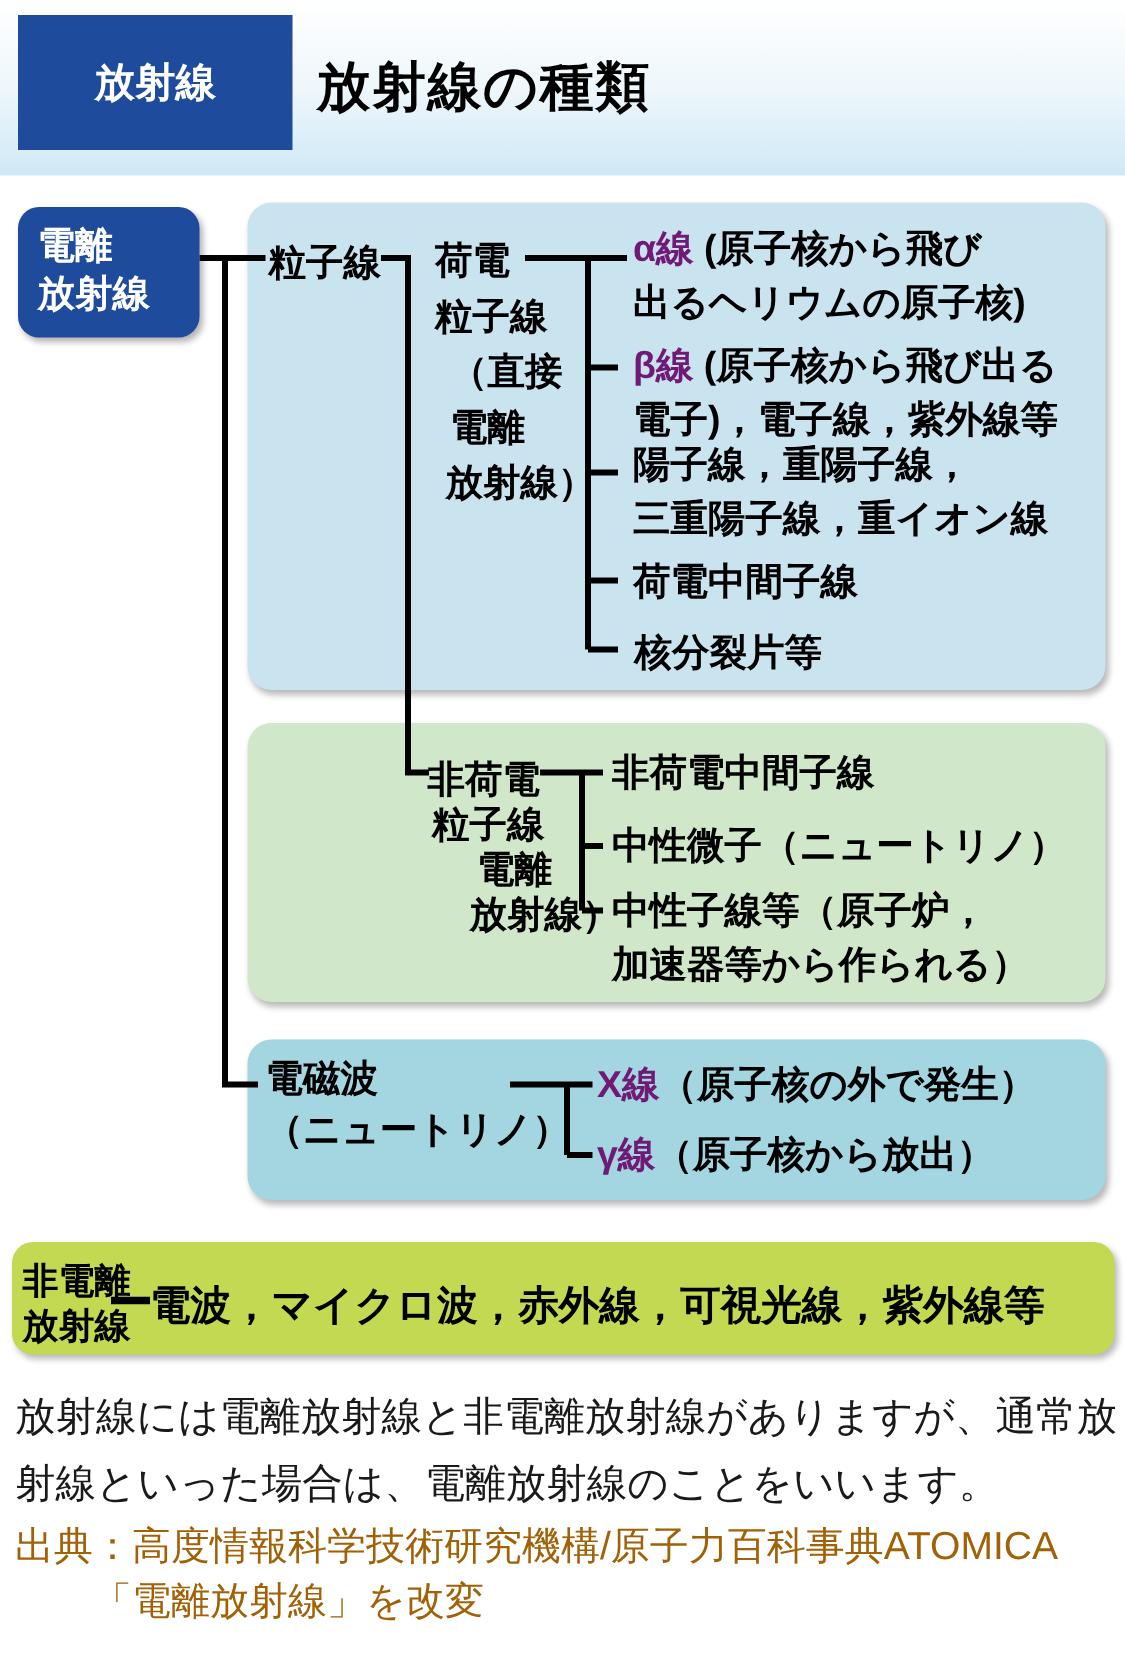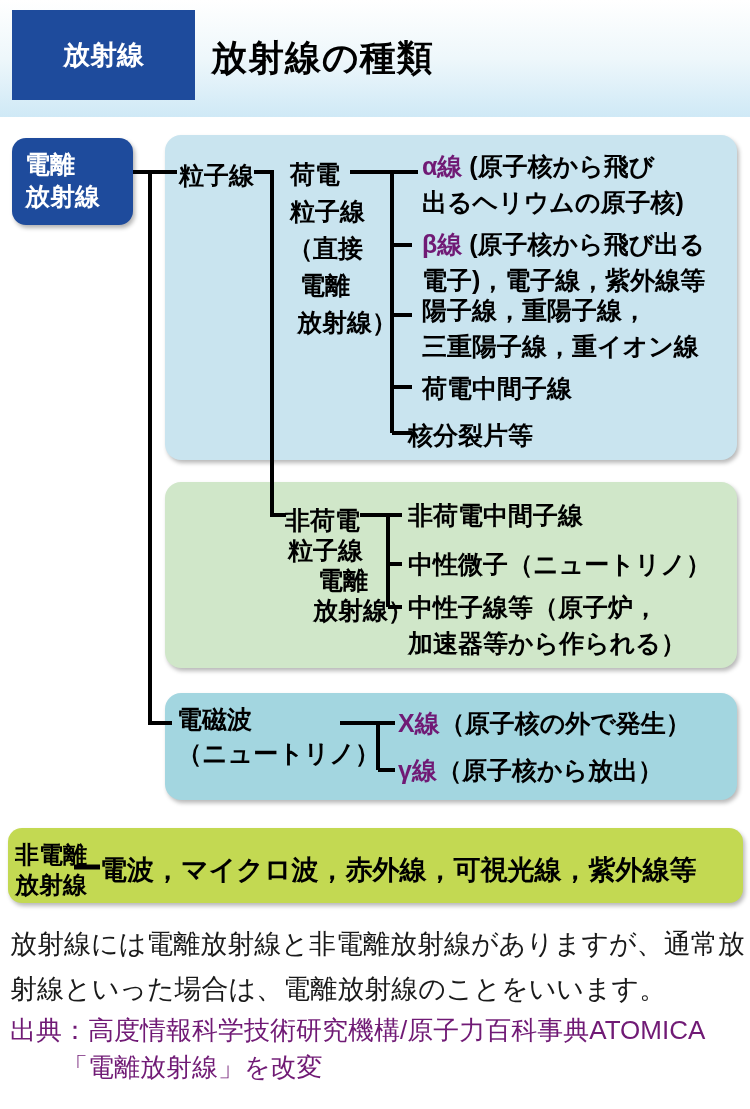--- a/index.html
+++ b/index.html
@@ -31,21 +31,21 @@
   .red{color:#701a75;}
   .item{position:absolute;font-size:25px;font-weight:700;line-height:36px;}
   .item div{white-space:nowrap;}
   
   #connector-lines{position:absolute;left:0;top:0;pointer-events:none;}
   
   #non-label{left:15px;top:840px;line-height:30px;font-size:24px;}
   #non-items{position:absolute;left:100px;top:852px;font-size:27px;font-weight:700;line-height:36px;white-space:nowrap;}
   
   #note-text{position:absolute;left:10px;top:922px;width:736px;font-size:27px;line-height:45px;color:#1a1a1a;}
-  #source-block{position:absolute;left:10px;top:1012px;font-size:26px;line-height:37px;color:#701a75;}
+  #source-block{position:absolute;left:10px;top:1012px;font-size:26px;line-height:37px;color:#a16207;}
   #source-line2{margin-left:52px;}
 </style>
 </head>
 <body>
 
 <div id="page">
 
   <div id="header-band"></div>
   <div id="category-badge">
     <span>放射線</span>
@@ -83,41 +83,41 @@
   <div id="root-box" class="box">
     <div class="rline">電離</div>
     <div class="rline">放射線</div>
   </div>
 
   <div class="t" style="left:179px;top:157px;">粒子線</div>
 
   <div class="stack" style="left:284px;top:156px;line-height:37px;">
     <div style="margin-left:6px;">荷電</div>
     <div style="margin-left:6px;">粒子線</div>
-    <div style="margin-left:4px;">（直接</div>
+    <div style="margin-left:16px;">（直接</div>
     <div style="margin-left:16px;">電離</div>
     <div style="margin-left:13px;">放射線）</div>
   </div>
 
   <div class="item" style="left:422px;top:148px;">
     <div><span class="red">α線</span><span> (原子核から飛び</span></div>
     <div>出るヘリウムの原子核)</div>
   </div>
   <div class="item" style="left:422px;top:226px;">
     <div><span class="red">β線</span><span> (原子核から飛び出る</span></div>
     <div>電子)，電子線，紫外線等</div>
   </div>
   <div class="item" style="left:422px;top:292px;">
     <div>陽子線，重陽子線，</div>
     <div>三重陽子線，重イオン線</div>
   </div>
   <div class="item" style="left:422px;top:370px;">
     <div>荷電中間子線</div>
   </div>
-  <div class="item" style="left:408px;top:417px;">
+  <div class="item" style="left:423px;top:417px;">
     <div>核分裂片等</div>
   </div>
 
   <div class="stack" style="left:285px;top:505px;line-height:30px;">
     <div style="margin-left:0px;">非荷電</div>
     <div style="margin-left:3px;">粒子線</div>
     <div style="margin-left:33px;">電離</div>
     <div style="margin-left:28px;">放射線）</div>
   </div>
 

